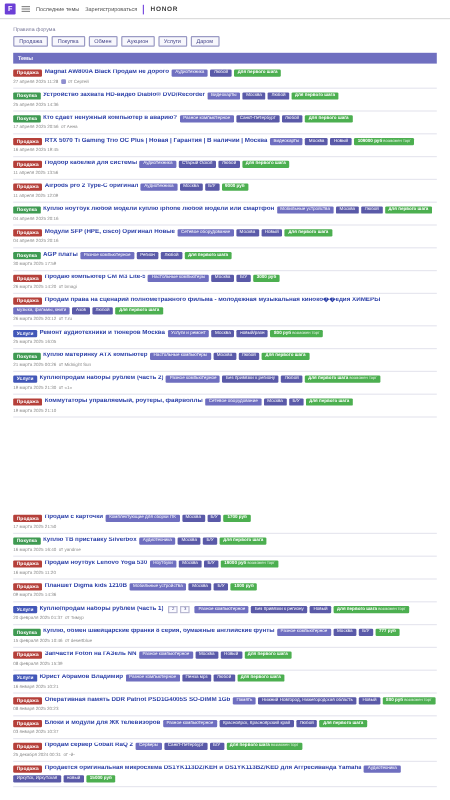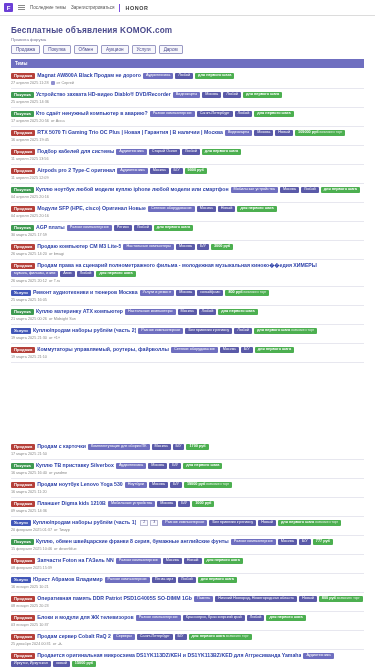--- a/index.html
+++ b/index.html
@@ -86,21 +86,20 @@
       <i></i>
       <i></i>
     </div>
   <span class="tb-link">Последние темы</span>
   <span class="tb-link">Зарегистрироваться</span>
   <span class="tb-sep"></span>
   <span class="brand">HONOR</span>
 </div>
 
 <div class="wrap">
-  <h1 class="page-title">Бесплатные объявления KOMOK.com</h1>
   <div class="rules">Правила форума</div>
   <div class="tabs" id="tabs">
       <span class="tab">Продажа</span>
       <span class="tab">Покупка</span>
       <span class="tab">Обмен</span>
       <span class="tab">Аукцион</span>
       <span class="tab">Услуги</span>
       <span class="tab">Даром</span>
     </div>
   <div class="themes-bar">Темы</div>

